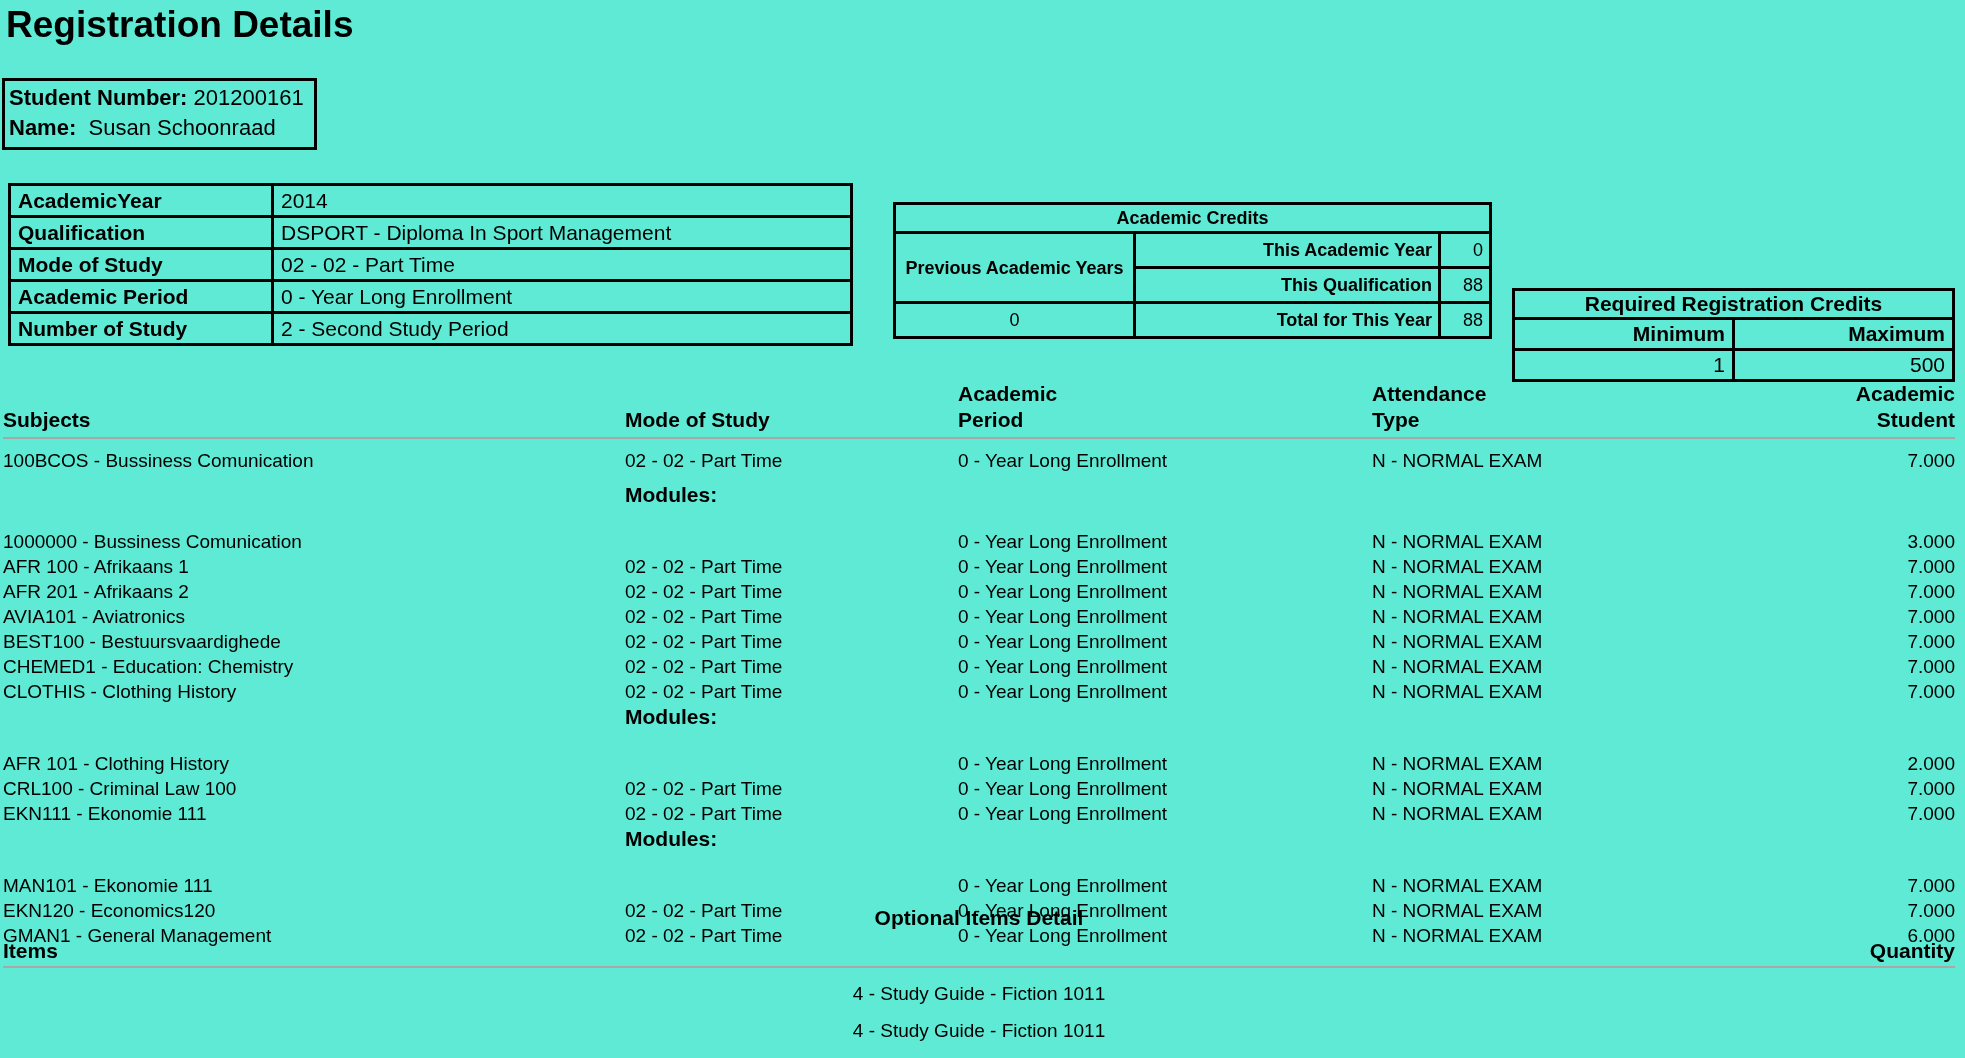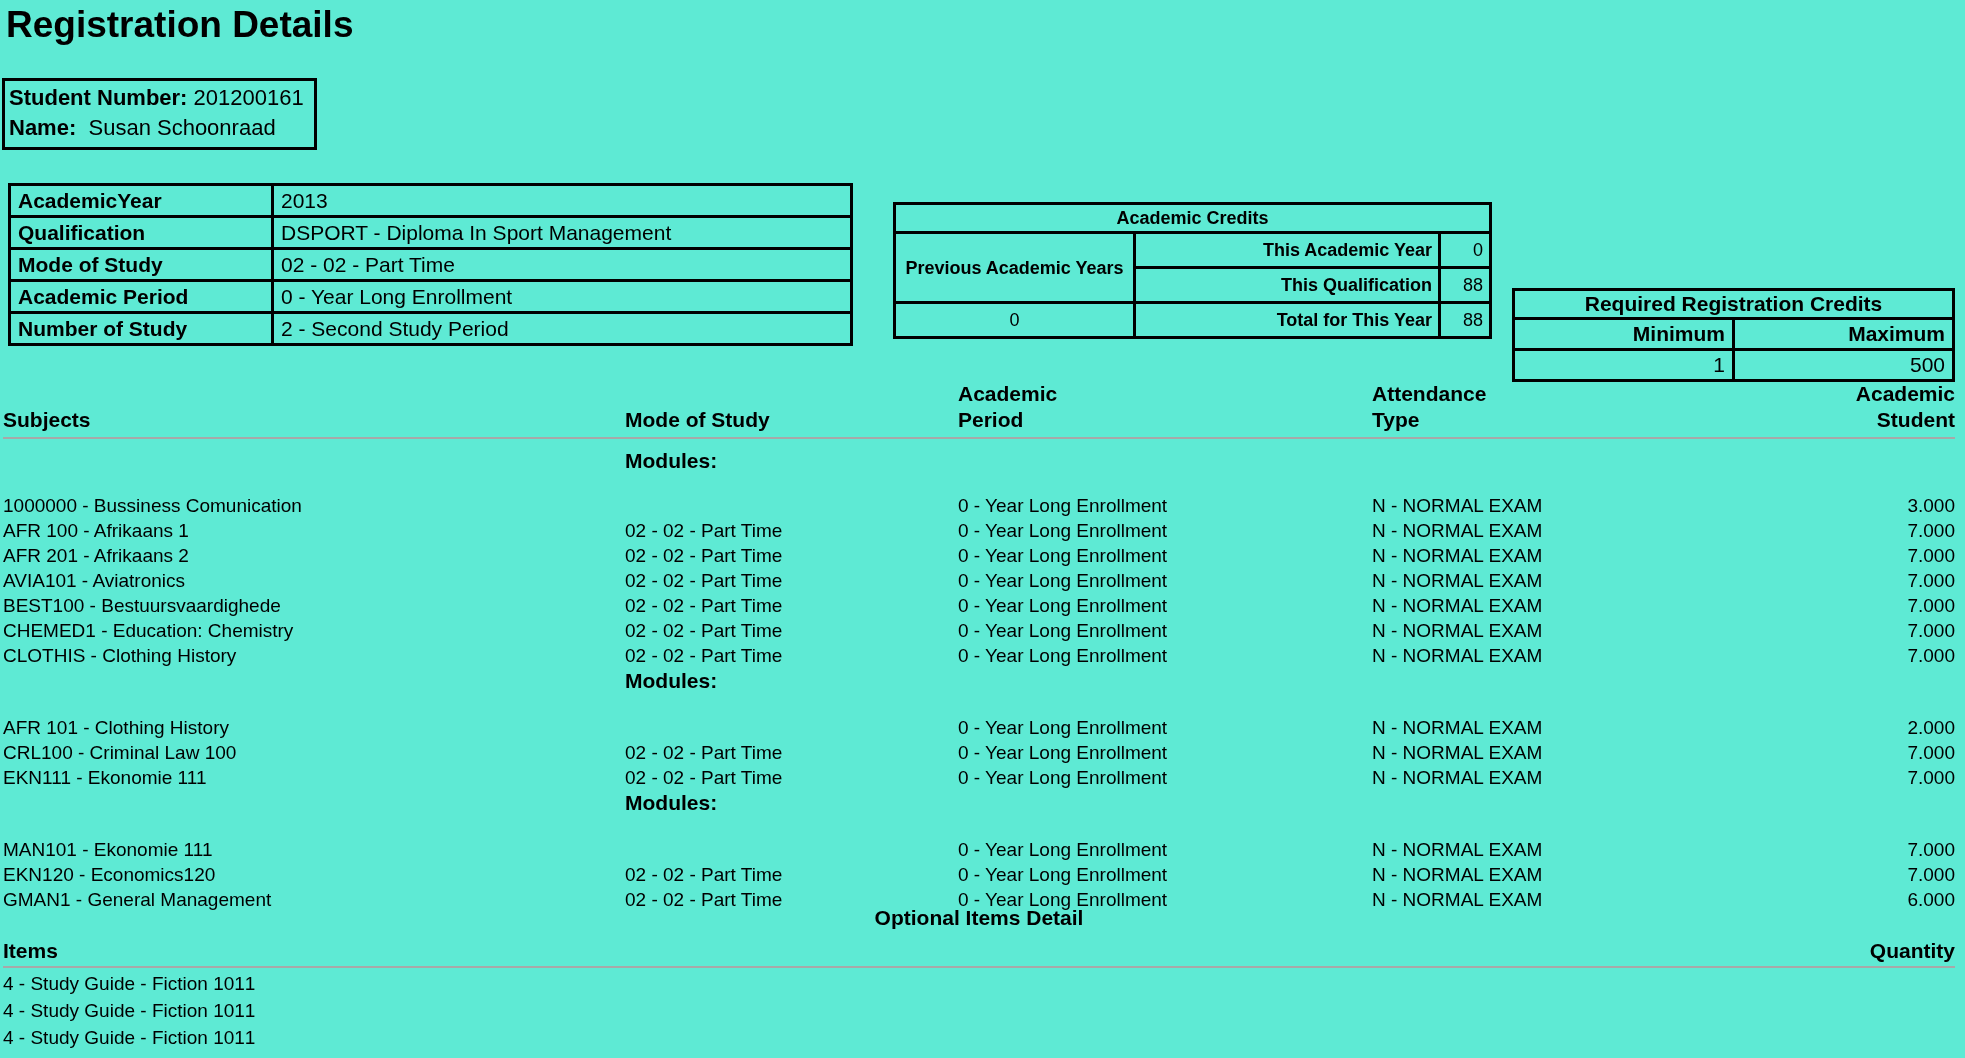--- a/index.html
+++ b/index.html
@@ -39,21 +39,21 @@
   .subjects tbody td{height:24px;vertical-align:top;line-height:23px;padding:1px 0 0 0;
     white-space:nowrap;overflow:hidden;}
   .subjects td.credits{text-align:right;}
   .subjects tbody tr:first-child td{padding-top:10px;height:33px;}
   .subjects tr.modules-row td{font-weight:bold;font-size:21px;padding-bottom:11px;height:35px;}
 
   .optional{position:absolute;left:3px;top:905px;width:1952px;}
   .opt-title{text-align:center;font-weight:bold;font-size:21px;line-height:26px;}
   .opt-head{display:flex;justify-content:space-between;font-weight:bold;font-size:21px;
     margin-top:8px;padding-bottom:3px;border-bottom:2px solid #a8a8a8;}
-  .opt-row{display:flex;justify-content:flex-start;font-size:19px;line-height:23px;padding-top:4px;}
+  .opt-row{display:flex;justify-content:center;font-size:19px;line-height:23px;padding-top:14px;}
 </style>
 </head>
 <body>
 
 <div class="page">
 
   <div class="title">Registration Details</div>
 
   <div class="student-box">
     <div>
@@ -63,21 +63,21 @@
     <div>
       <b>Name:</b>&nbsp;
       <span>Susan Schoonraad</span>
     </div>
   </div>
 
   <table class="info-table">
     <tbody>
         <tr>
       <td class="lbl">AcademicYear</td>
-      <td class="val">2013</td>
+      <td class="val">2014</td>
     </tr>
     <tr>
       <td class="lbl">Qualification</td>
       <td class="val">DSPORT - Diploma In Sport Management</td>
     </tr>
     <tr>
       <td class="lbl">Mode of Study</td>
       <td class="val">02 - 02 - Part Time</td>
     </tr>
     <tr>
@@ -149,20 +149,27 @@
           <span>Attendance</span><br>
           <span>Type</span>
         </th>
         <th class="num">
           <span>Academic</span><br>
           <span>Student</span>
         </th>
       </tr>
     </thead>
     <tbody>
+      <tr>
+        <td>100BCOS - Bussiness Comunication</td>
+        <td>02 - 02 - Part Time</td>
+        <td>0 - Year Long Enrollment</td>
+        <td>N - NORMAL EXAM</td>
+        <td class="credits">7.000</td>
+      </tr>
       <tr class="modules-row">
         <td></td>
         <td>Modules:</td>
         <td></td>
           <td></td>
           <td></td>
       </tr>
       <tr>
         <td>1000000 - Bussiness Comunication</td>
         <td></td>

